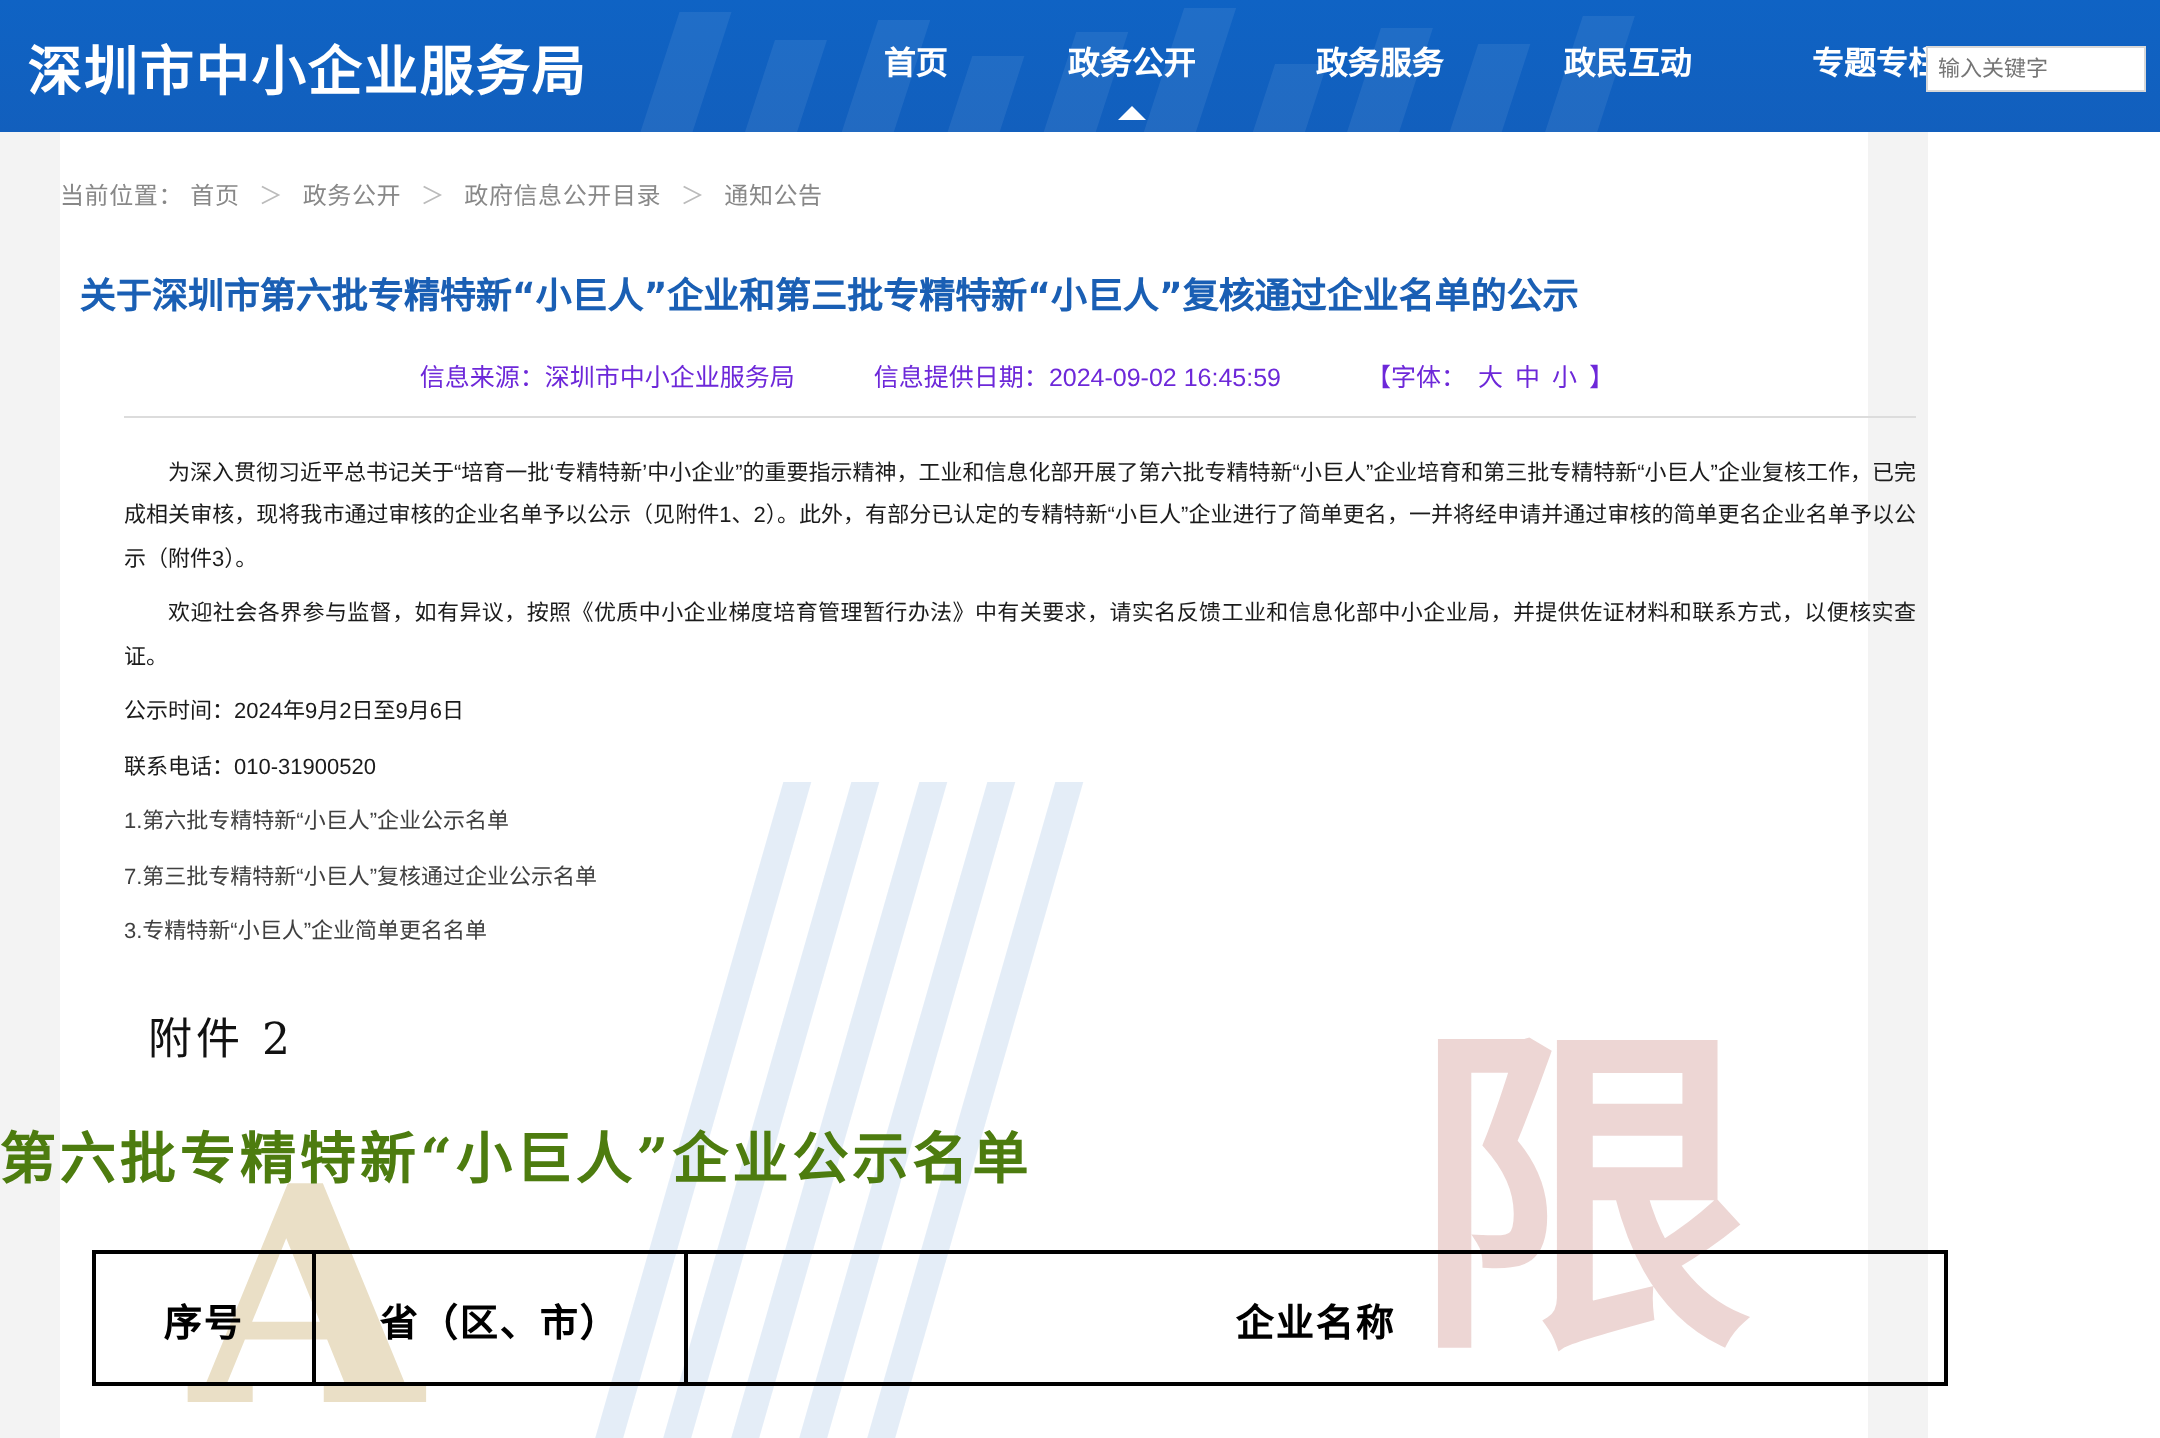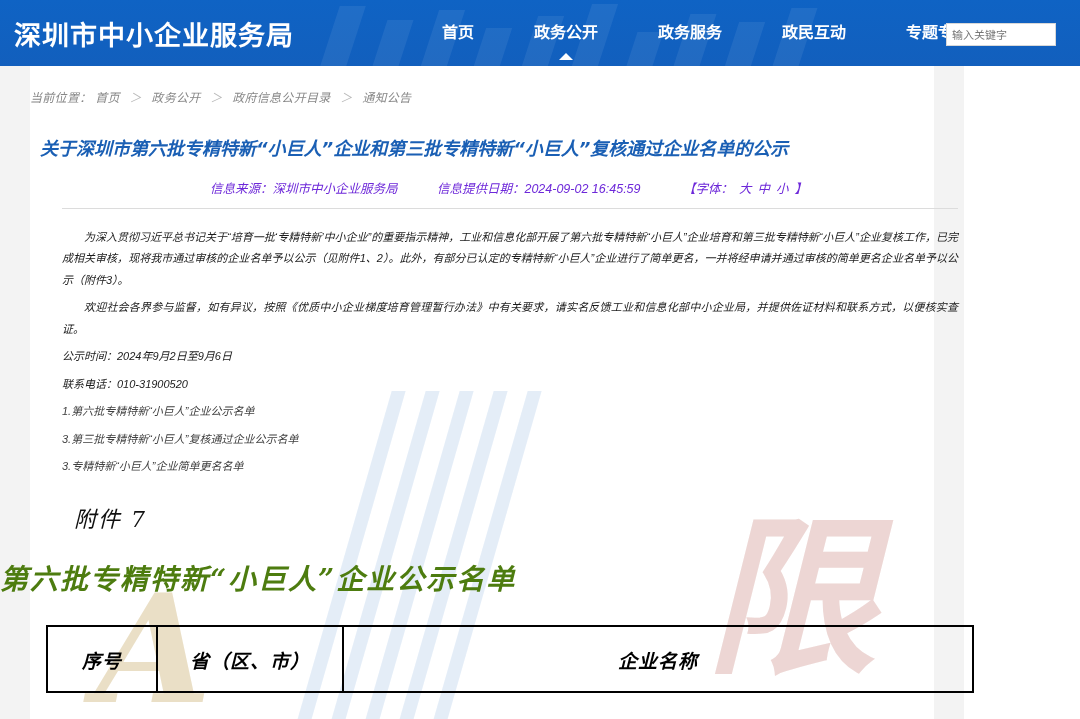--- a/index.html
+++ b/index.html
@@ -77,21 +77,21 @@
     bottom: 6px;
     transform: translateX(-50%);
     width: 0;
     height: 0;
     border-left: 7px solid transparent;
     border-right: 7px solid transparent;
     border-bottom: 7px solid #ffffff;
   }
   .header-search {
     position: absolute;
-    right: 24px;
+    right: 7px;
     top: 23px;
     z-index: 3;
     display: flex;
     align-items: flex-start;
     width: 108px;
     height: 21px;
     background: #ffffff;
     border: 1px solid #d8d8d8;
   }
   .header-search input {
@@ -106,21 +106,20 @@
     background: transparent;
   }
 
   
   .page-wrap {
     position: relative;
     width: 964px;
     height: 653px;
     background: #ffffff;
     box-sizing: border-box;
-    font-style: italic;
   }
   .side-rail-left, .side-rail-right {
     position: absolute;
     top: 0;
     width: 30px;
     height: 653px;
     background: #f3f3f3;
   }
   .side-rail-left { left: 0; }
   .side-rail-right { right: 0; }
@@ -346,37 +345,37 @@
         <span>【字体：</span><span>大</span><span>中</span><span>小</span><span>】</span>
       </span>
     </div>
 
     <div class="article">
       <p class="indent">为深入贯彻习近平总书记关于“培育一批‘专精特新’中小企业”的重要指示精神，工业和信息化部开展了第六批专精特新“小巨人”企业培育和第三批专精特新“小巨人”企业复核工作，已完成相关审核，现将我市通过审核的企业名单予以公示（见附件1、2）。此外，有部分已认定的专精特新“小巨人”企业进行了简单更名，一并将经申请并通过审核的简单更名企业名单予以公示（附件3）。</p>
       <p class="indent">欢迎社会各界参与监督，如有异议，按照《优质中小企业梯度培育管理暂行办法》中有关要求，请实名反馈工业和信息化部中小企业局，并提供佐证材料和联系方式，以便核实查证。</p>
       <p>公示时间：2024年9月2日至9月6日</p>
       <p>联系电话：010-31900520</p>
       <p class="attach-item">1.第六批专精特新“小巨人”企业公示名单</p>
-      <p class="attach-item">3.第三批专精特新“小巨人”复核通过企业公示名单</p>
+      <p class="attach-item">7.第三批专精特新“小巨人”复核通过企业公示名单</p>
       <p class="attach-item">3.专精特新“小巨人”企业简单更名名单</p>
     </div>
 
     <div class="attach-doc">
 
       <div class="wm wm-blue">
         <span style="left:0px;"></span>
         <span style="left:34px;"></span>
         <span style="left:68px;"></span>
         <span style="left:102px;"></span>
         <span style="left:136px;"></span>
       </div>
       <div class="wm wm-red">限</div>
       <div class="wm wm-gold">A</div>
 
-      <div class="attach-label">附件 7</div>
+      <div class="attach-label">附件 2</div>
       <div class="attach-title">第六批专精特新“小巨人”企业公示名单</div>
 
       <table class="attach-table">
         <colgroup>
           <col class="c1">
           <col class="c2">
           <col>
         </colgroup>
         <thead>
           <tr>

